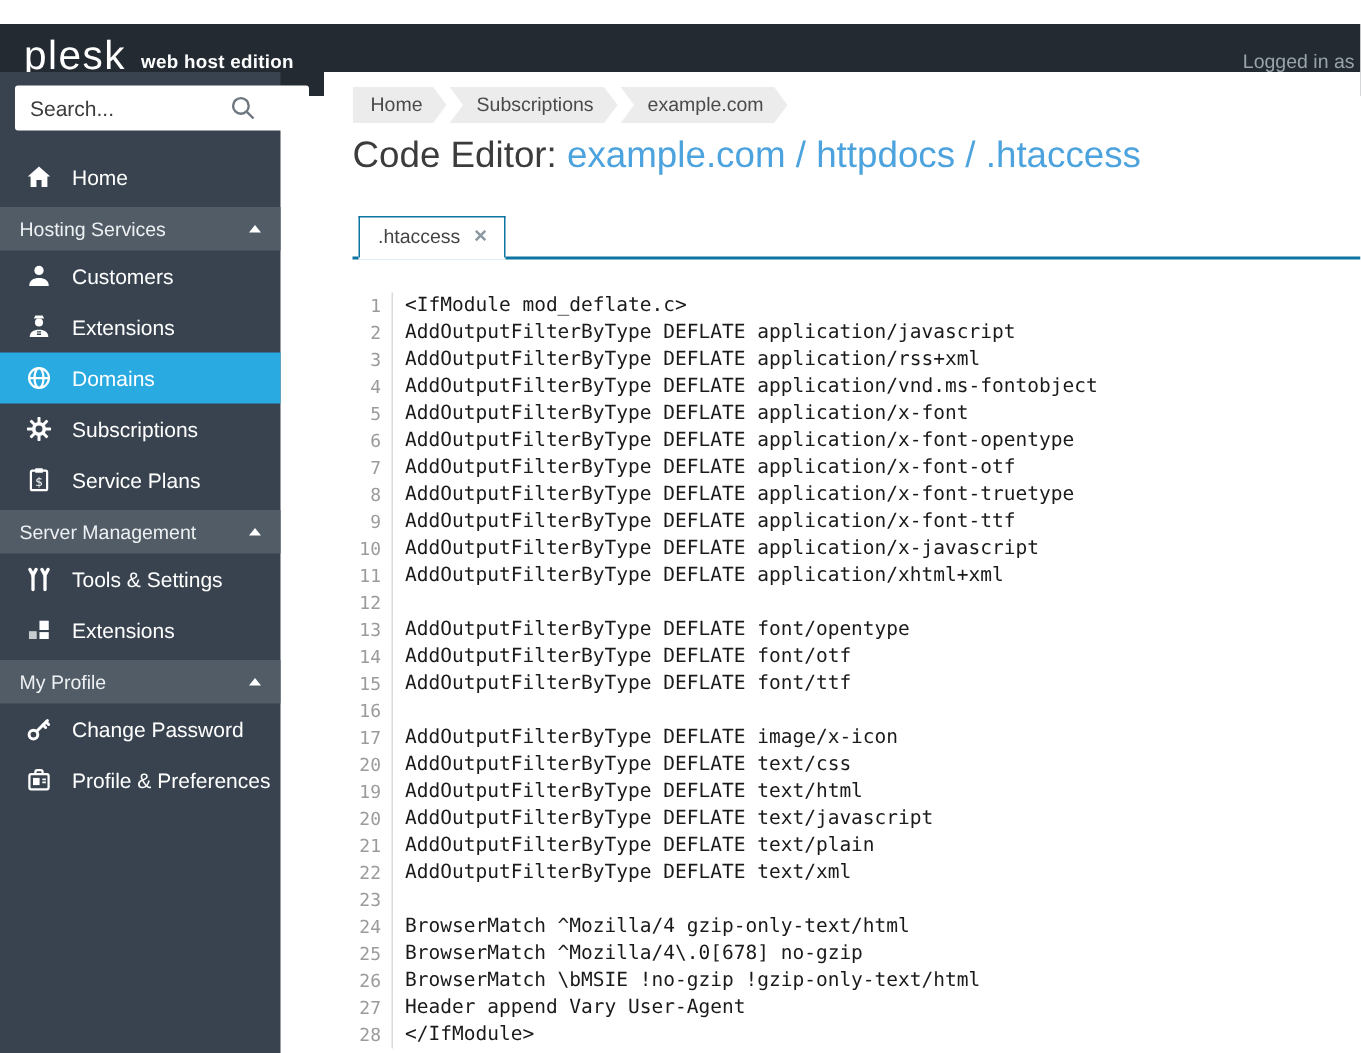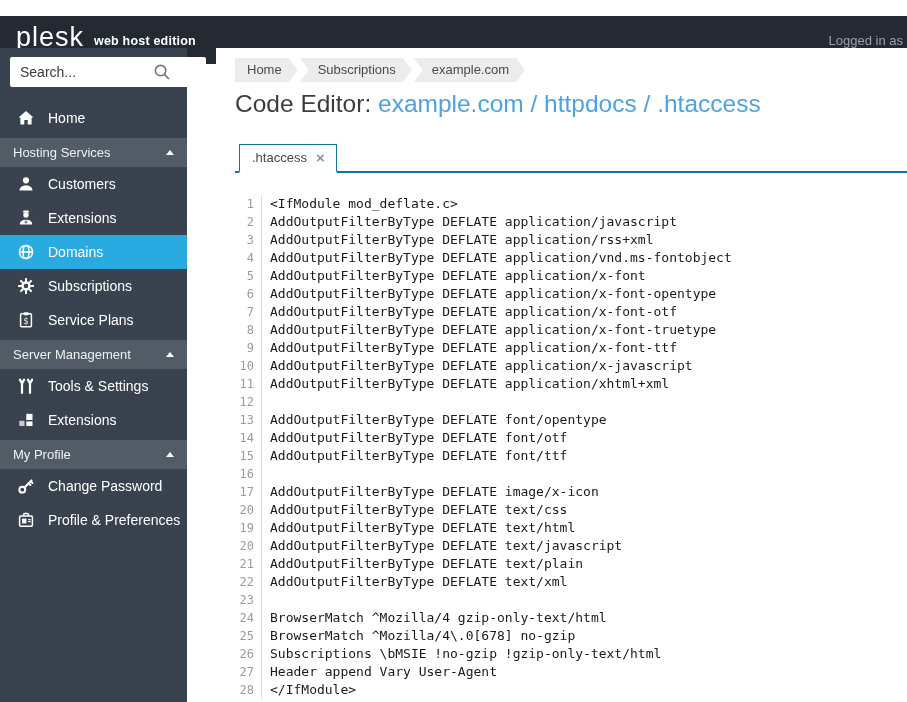--- a/index.html
+++ b/index.html
@@ -331,21 +331,21 @@
       <div class="code-line">
         <span class="ln">24</span>
         <span class="lc">BrowserMatch ^Mozilla/4 gzip-only-text/html</span>
       </div>
       <div class="code-line">
         <span class="ln">25</span>
         <span class="lc">BrowserMatch ^Mozilla/4\.0[678] no-gzip</span>
       </div>
       <div class="code-line">
         <span class="ln">26</span>
-        <span class="lc">Subscriptions \bMSIE !no-gzip !gzip-only-text/html</span>
+        <span class="lc">BrowserMatch \bMSIE !no-gzip !gzip-only-text/html</span>
       </div>
       <div class="code-line">
         <span class="ln">27</span>
         <span class="lc">Header append Vary User-Agent</span>
       </div>
       <div class="code-line">
         <span class="ln">28</span>
         <span class="lc">&lt;/IfModule&gt;</span>
       </div>
     </div>

